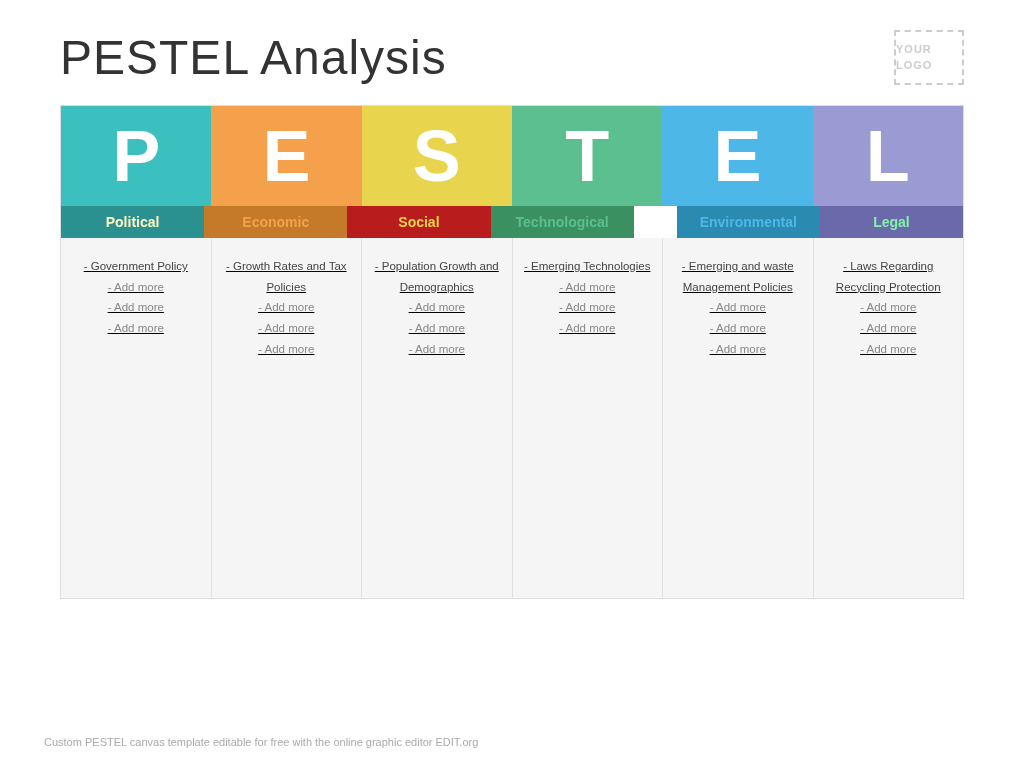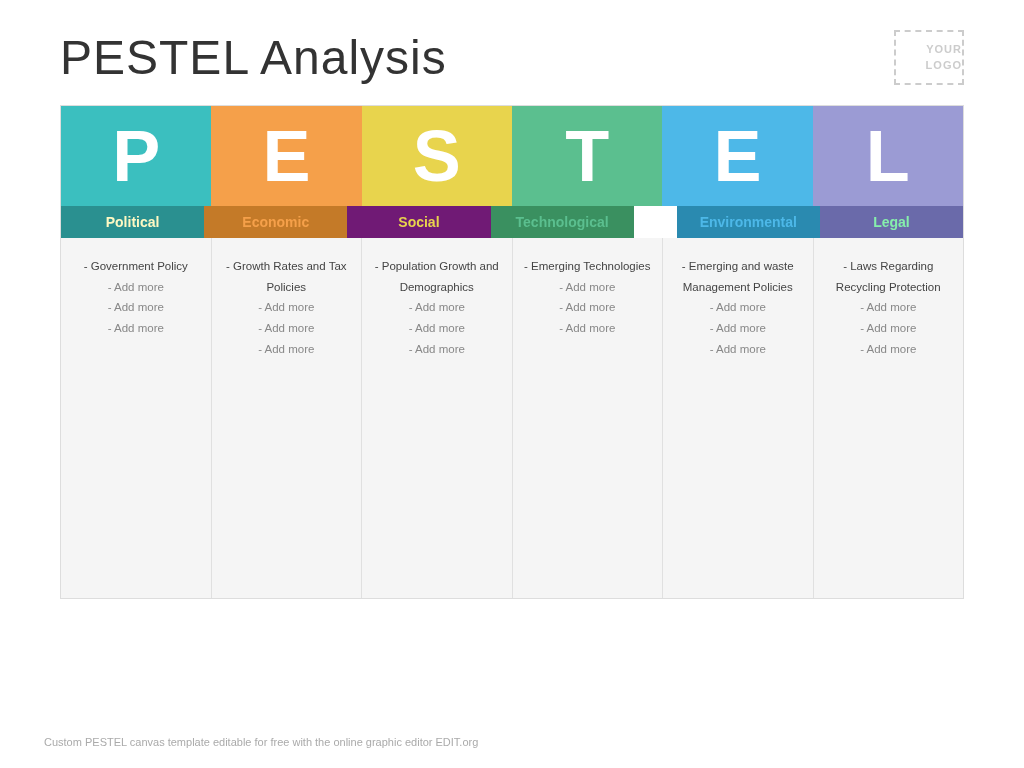--- a/index.html
+++ b/index.html
@@ -32,21 +32,21 @@
       font-weight: 300;
       color: #333333;
       letter-spacing: 1px;
     }
 
     .logo-box {
       width: 70px;
       height: 55px;
       border: 2px dashed #cccccc;
       display: flex;
-      align-items: flex-end;
+      align-items: flex-start;
       justify-content: center;
       flex-direction: column;
       color: #cccccc;
       font-size: 11px;
       font-weight: bold;
       letter-spacing: 1px;
       line-height: 1.4;
       text-align: center;
     }
 
@@ -88,29 +88,30 @@
     .label-cell {
       flex: 1;
       padding: 8px 4px;
       text-align: center;
       font-size: 14px;
       font-weight: 600;
     }
 
     .lb-p { background-color: #2a9090; color: #fef9c3; }
     .lb-e { background-color: #c47a28; color: #f5a04a; }
-    .lb-s { background-color: #701a75; color: #e8d44d; }
+    .lb-s { background-color: #b91c1c; color: #e8d44d; }
     .lb-t { background-color: #3a9060; color: #5bbf8f; }
     .lb-e2 { background-color: #2a8ab0; color: #4db8e8; margin-left: 43px; }
     .lb-l { background-color: #6a6aaa; color: #86efac; }
 
     .content-area {
       display: flex;
       background: #f5f5f5;
       min-height: 360px;
+      text-decoration: underline;
     }
 
     .content-col {
       flex: 1;
       padding: 18px 10px;
       border-right: 1px solid #e0e0e0;
       font-size: 11.5px;
       color: #555555;
       line-height: 1.8;
       text-align: center;

